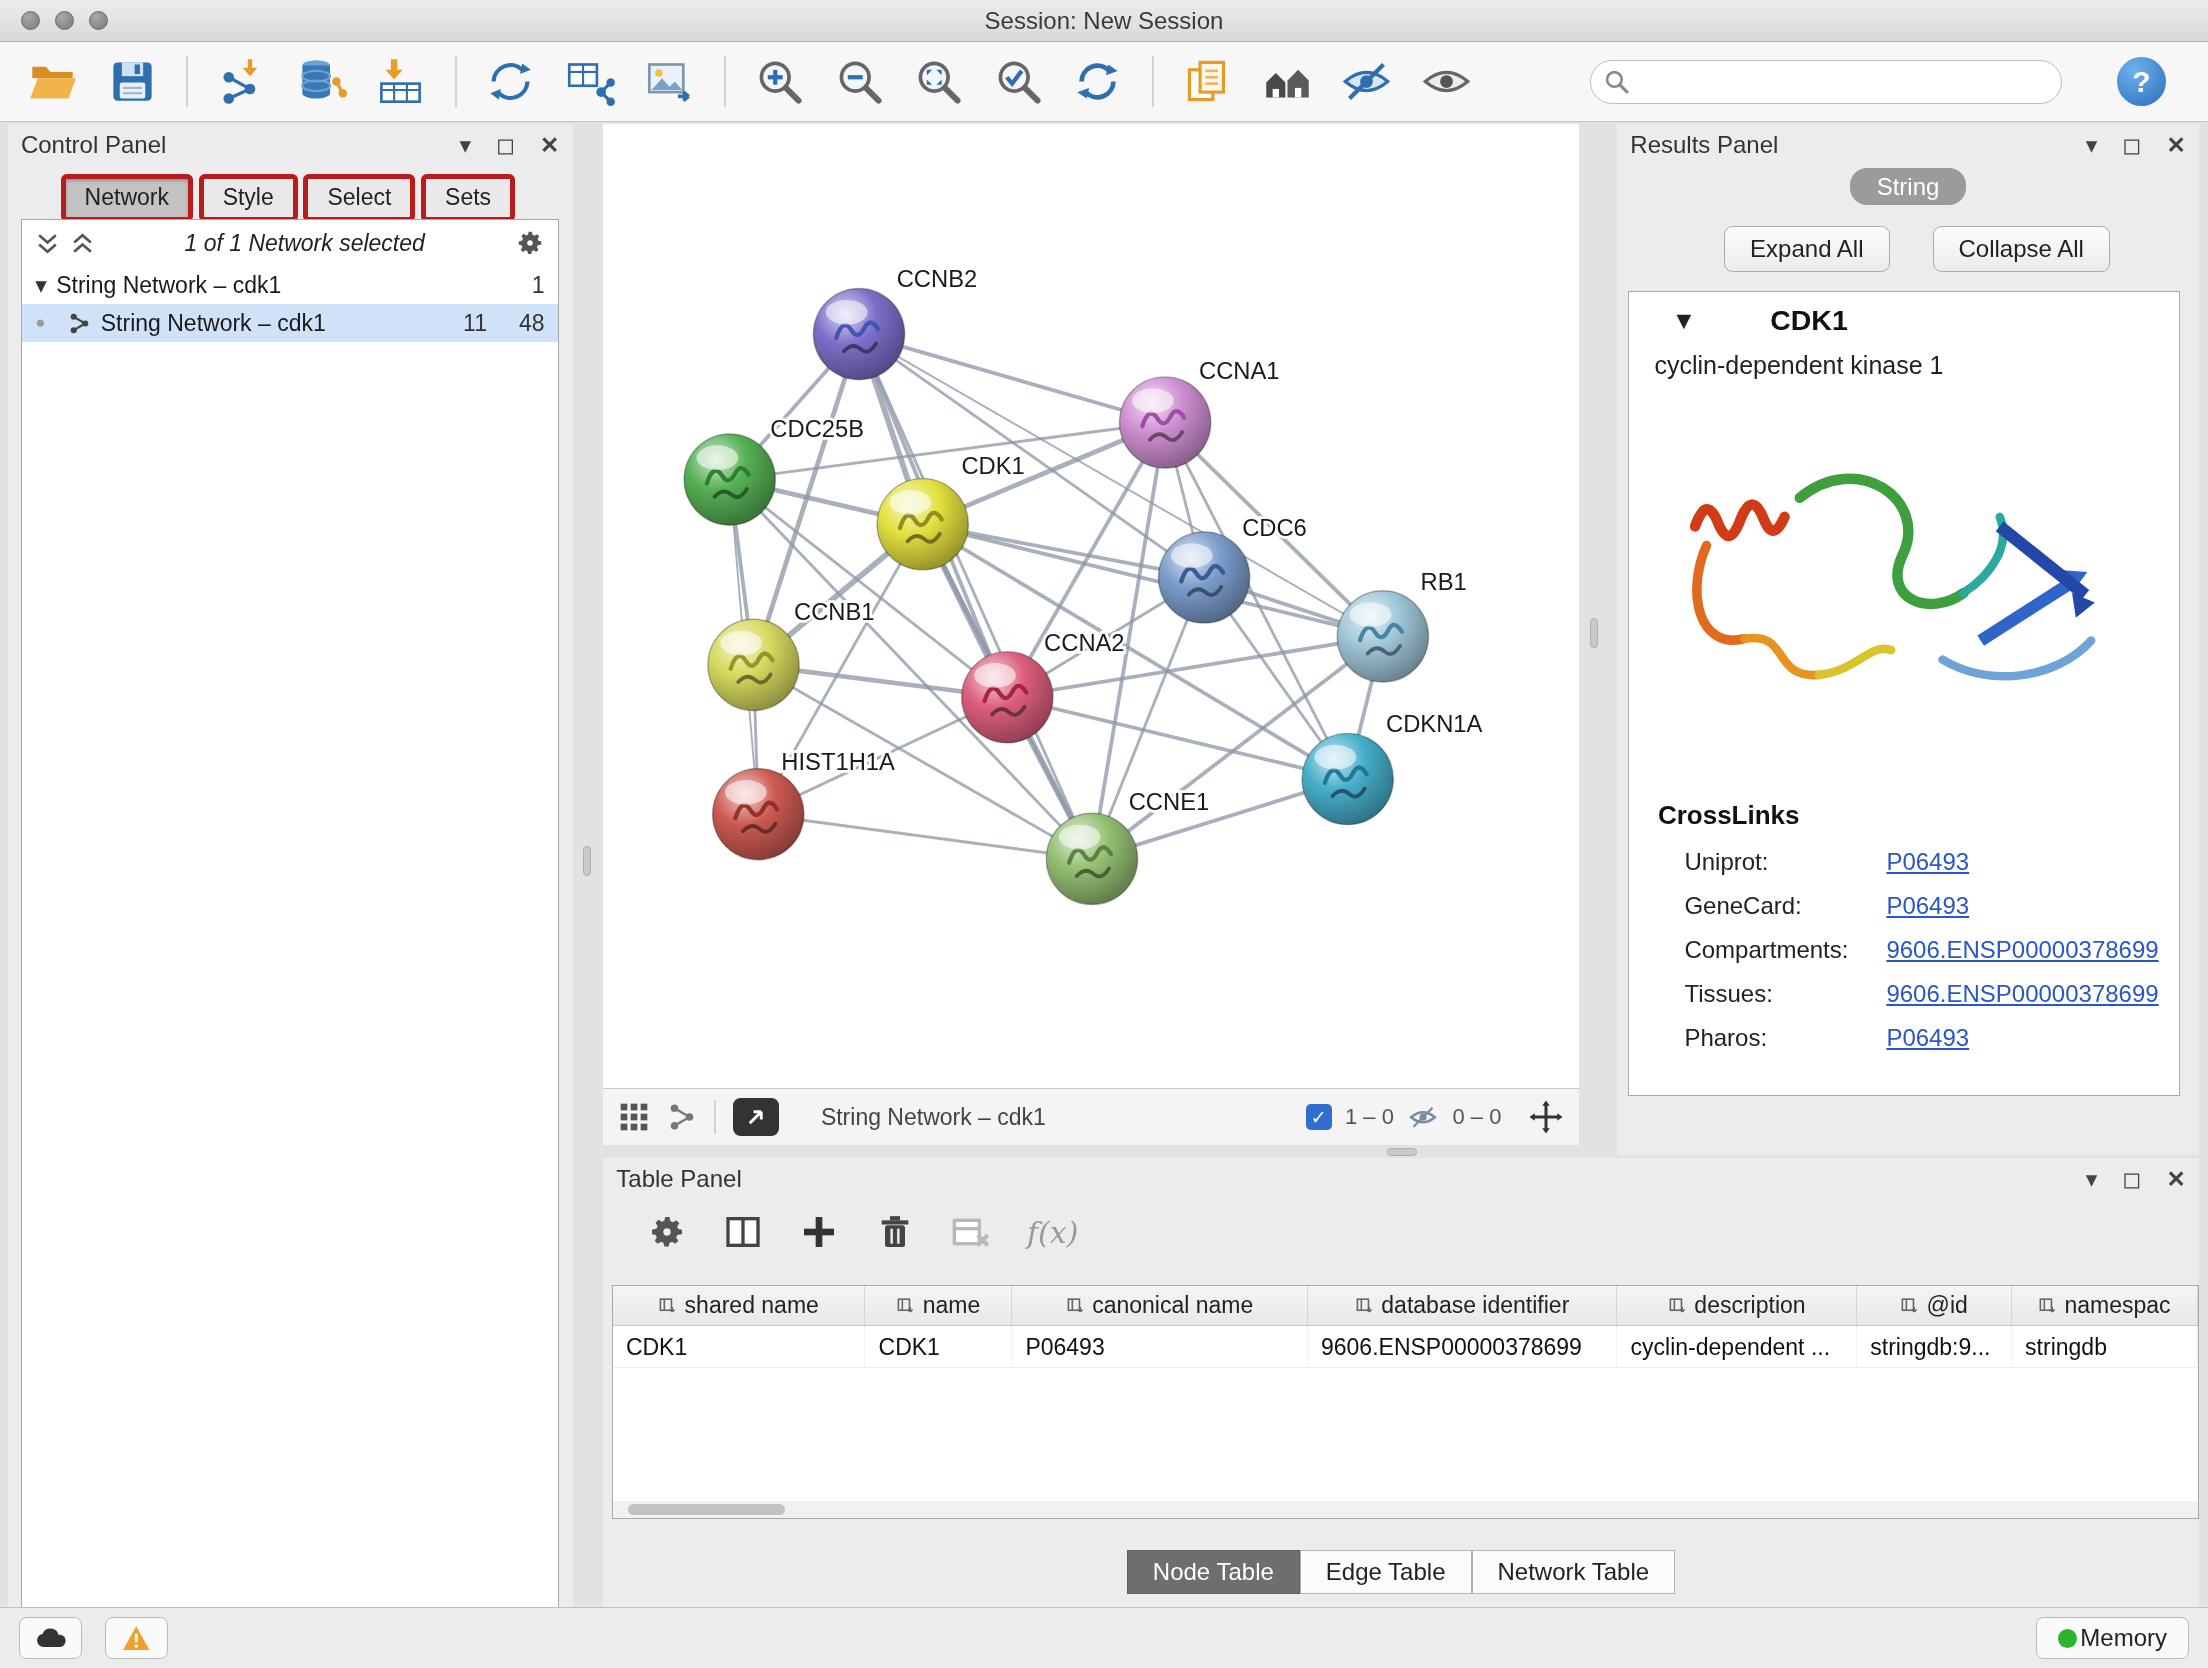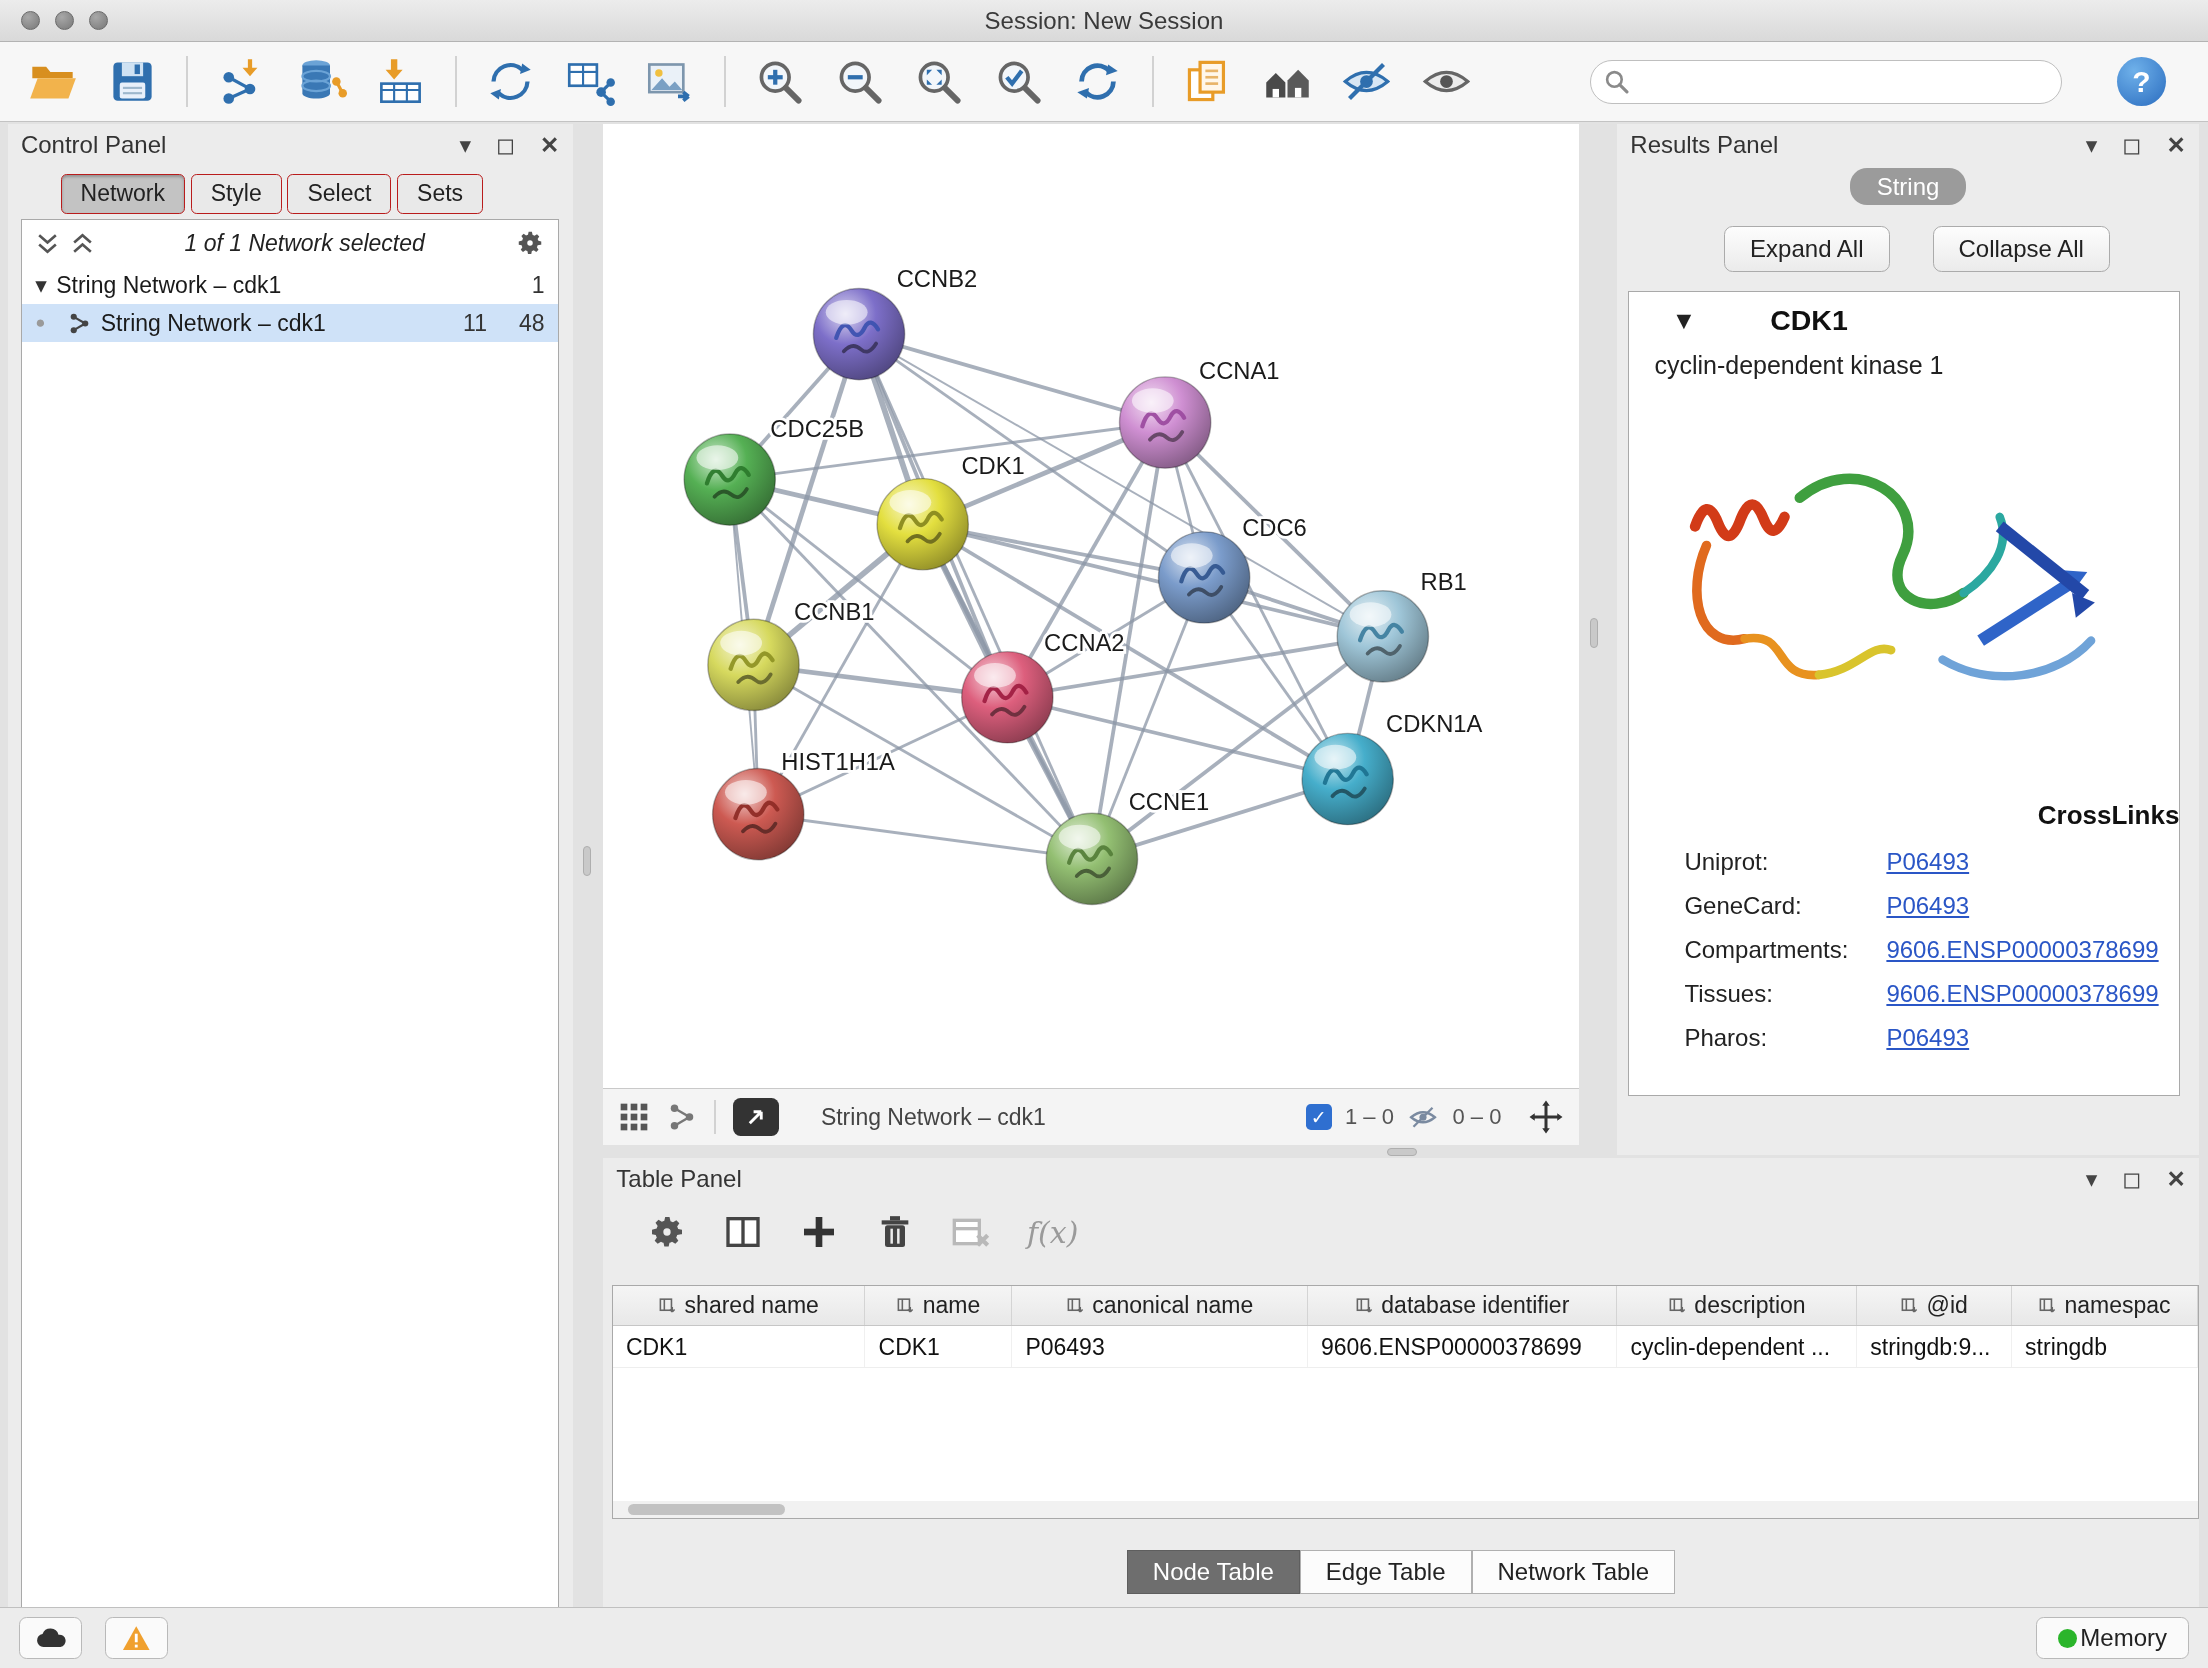--- a/index.html
+++ b/index.html
@@ -32,21 +32,21 @@
   
   .panel-hdr { height:42px; display:flex; align-items:center; padding:0 13.3px; }
   .panel-title { font-size:24px; color:#333; }
   .hdr-icons { margin-left:auto; display:flex; gap:25px; align-items:center; }
   .hdr-ic { font-size:23px; color:#444; line-height:1; }
   .whitebox { background:#fff; border:1px solid #a9a9a9; }
 
   
   .control-panel { left:7.6px; top:124px; width:565px; height:1484px; background:#ececec; }
   .cp-tabs { display:flex; gap:5.7px; padding:7.6px 0 7.6px 53px; }
-  .cp-tab { border:1px solid #b91c1c; background:#e9e9e9; border-radius:5.7px;
+  .cp-tab { border:5px solid #b91c1c; background:#e9e9e9; border-radius:5.7px;
     padding:5.7px 19px; font-size:23px; color:#222; }
   .cp-tab.sel { background:#c3c3c3; box-shadow:inset 0 1.9px 2.9px rgba(0,0,0,.25); }
   .cp-box { position:absolute; left:13.3px; top:95px; width:538px; height:1478px; }
   .cp-util { display:flex; align-items:center; height:46px; padding:0 13.3px; gap:9.5px;font-style:italic; }
   .cp-summary { flex:1; text-align:center; font-size:23px; color:#222; }
   .tree-row { display:flex; align-items:center; height:38px; padding:0 13.3px; font-size:23px; color:#1a1a1a; gap:9.5px; }
   .tree-row.sel { background:#cfe2f8; }
   .tree-count { margin-left:auto; color:#333; }
   .tree-nums { margin-left:auto; display:flex; gap:32px; color:#333; }
 
@@ -69,21 +69,21 @@
   .rp-badge-row { display:flex; justify-content:center; margin-top:1.9px; }
   .rp-badge { background:#9b9b9b; color:#fff; font-size:24px; border-radius:17px; padding:4.8px 27px; }
   .rp-btn-row { display:flex; justify-content:center; gap:25px; margin-top:21px; }
   .rp-btn { border:1px solid #ababab; border-radius:8.6px; background:linear-gradient(#fdfdfd,#ebebeb);
     font-size:24px; color:#222; padding:7.6px 25px;margin-left:18px; }
   .rp-box { position:absolute; left:11.4px; top:167px; width:552px; height:805px; overflow:hidden; }
   .rp-protein-hdr { display:flex; align-items:center; height:57px; padding:0 42px; gap:74px; }
   .rp-protein-name { font-size:28.5px; font-weight:bold; color:#111; }
   .rp-desc { font-size:25px; color:#222; padding:1.9px 25px 9.5px; }
   .rp-img-wrap { display:flex; justify-content:center; padding:13.3px 0; }
-  .rp-crosslinks-title { font-size:26px; font-weight:bold; color:#111; padding:23px 0 9.5px 28.5px;text-align:right; }
+  .rp-crosslinks-title { font-size:26px; font-weight:bold; color:#111; padding:23px 0 9.5px 28.5px; }
   .cl-row { display:flex; align-items:center; height:44px; padding-left:55px; font-size:24px; }
   .cl-label { width:202px; color:#222; }
   .cl-value { color:#2a56c6; text-decoration:underline; }
 
   
   .table-panel { left:603px; top:1158px; width:1596px; height:449px; background:#ececec; }
   .tp-toolbar { display:flex; align-items:center; gap:36px; padding:9.5px 0 5.7px 44px; height:61px; }
   .tp-ic { width:40px; height:40px; }
   .fx { font-family:"DejaVu Serif", serif; font-style:italic; font-size:30px; color:#9a9a9a; }
   .tbl-box { position:absolute; left:8.6px; top:127px; width:1587px; height:234px; }

